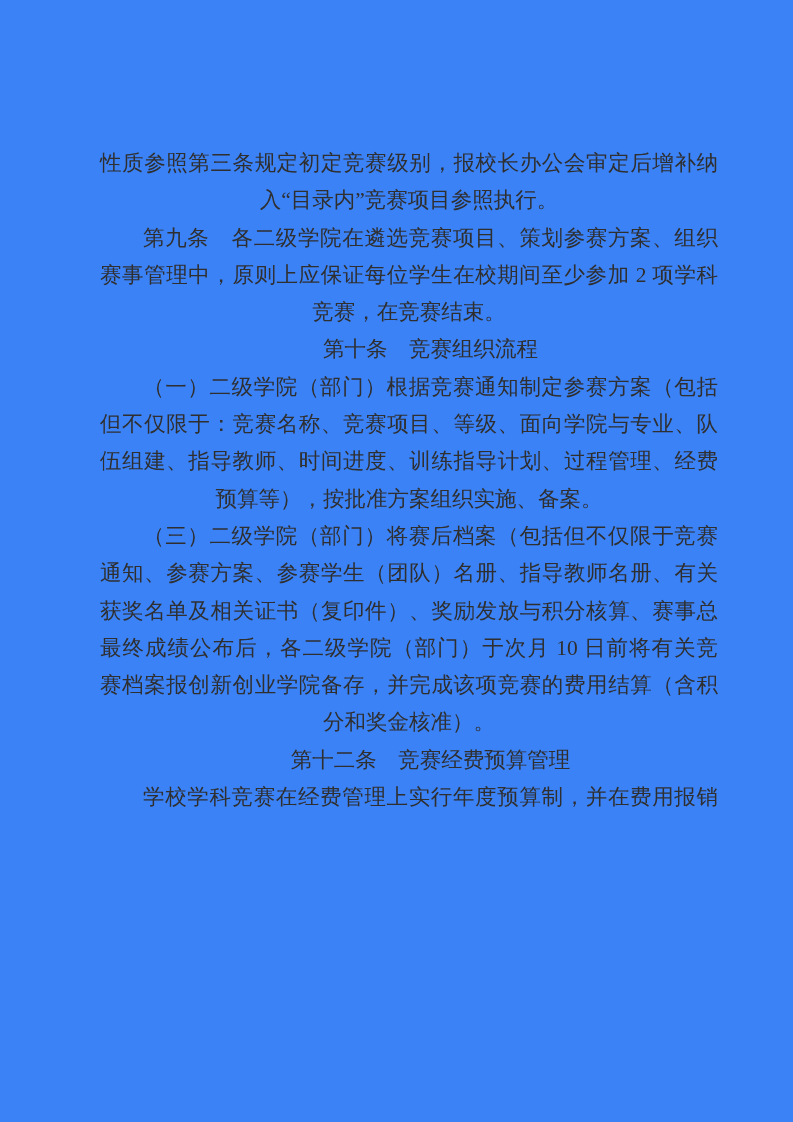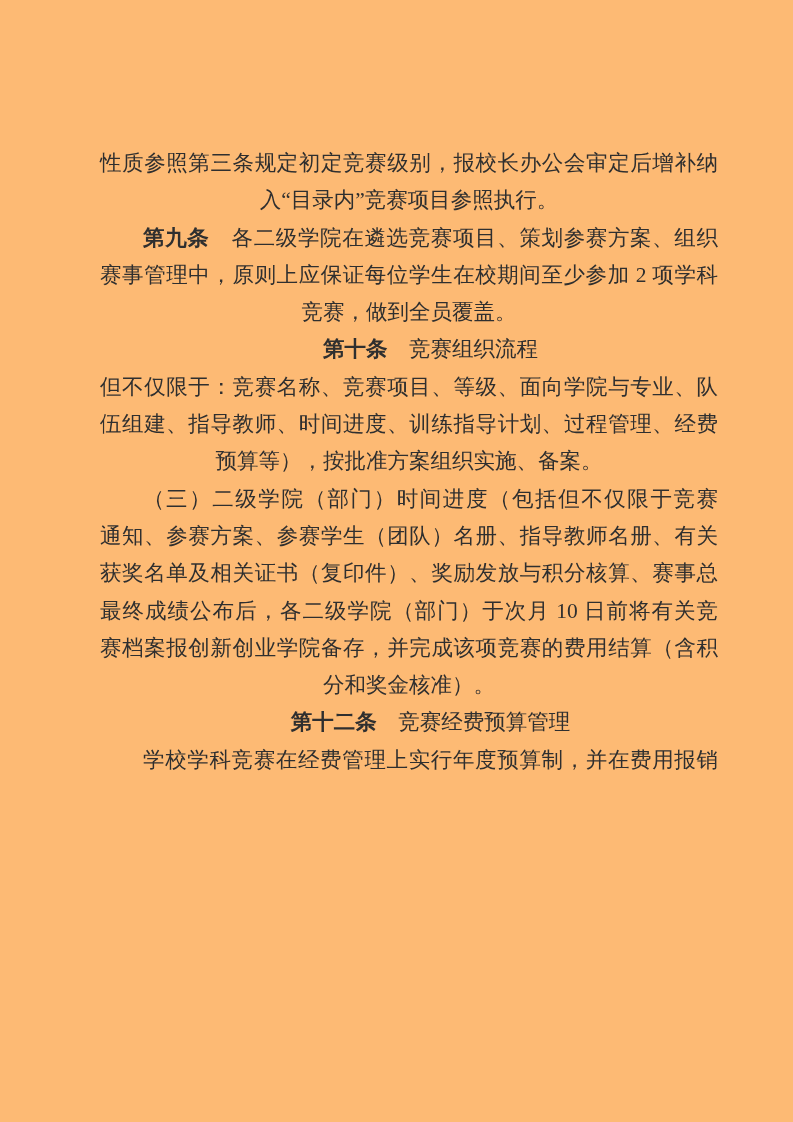--- a/index.html
+++ b/index.html
@@ -36,37 +36,38 @@
   .line.left   { text-align: center; }
   .line.center { text-align: center; text-align-last: center; }
   .line.indent { text-indent: 43px; }
   .line.heading {
     font-family: "Liberation Sans", "DejaVu Sans", sans-serif;
     font-size: 23.5px;
     font-weight: bold;
     color: #222222;
   }
   .run { font-weight: normal; }
-  .run.bold { font-weight: bold; }
+  .run.bold { font-weight: normal; }
 </style>
 </head>
 <body>
 
-<div class="page" style="background: #fdba74; color: rgb(47, 47, 47);">
+<div class="page" style="background: #3b82f6; color: rgb(47, 47, 47);">
   <div class="content">
       <div class="line body justify"><span class="run">性质参照第三条规定初定竞赛级别，报校长办公会审定后增补纳</span></div>
       <div class="line body left"><span class="run">入“目录内”竞赛项目参照执行。</span></div>
       <div class="line body justify indent"><span class="run bold">第九条</span><span class="run">　各二级学院在遴选竞赛项目、策划参赛方案、组织</span></div>
       <div class="line body justify"><span class="run">赛事管理中，原则上应保证每位学生在校期间至少参加 2 项学科</span></div>
-      <div class="line body left"><span class="run">竞赛，做到全员覆盖。</span></div>
+      <div class="line body left"><span class="run">竞赛，在竞赛结束。</span></div>
       <div class="line body left indent"><span class="run bold">第十条</span><span class="run">　竞赛组织流程</span></div>
+      <div class="line body justify indent"><span class="run">（一）二级学院（部门）根据竞赛通知制定参赛方案（包括</span></div>
       <div class="line body justify"><span class="run">但不仅限于：竞赛名称、竞赛项目、等级、面向学院与专业、队</span></div>
       <div class="line body justify"><span class="run">伍组建、指导教师、时间进度、训练指导计划、过程管理、经费</span></div>
       <div class="line body left"><span class="run">预算等），按批准方案组织实施、备案。</span></div>
-      <div class="line body justify indent"><span class="run">（三）二级学院（部门）时间进度（包括但不仅限于竞赛</span></div>
+      <div class="line body justify indent"><span class="run">（三）二级学院（部门）将赛后档案（包括但不仅限于竞赛</span></div>
       <div class="line body justify"><span class="run">通知、参赛方案、参赛学生（团队）名册、指导教师名册、有关</span></div>
       <div class="line body justify"><span class="run">获奖名单及相关证书（复印件）、奖励发放与积分核算、赛事总</span></div>
       <div class="line body justify"><span class="run">最终成绩公布后，各二级学院（部门）于次月 10 日前将有关竞</span></div>
       <div class="line body justify"><span class="run">赛档案报创新创业学院备存，并完成该项竞赛的费用结算（含积</span></div>
       <div class="line body left"><span class="run">分和奖金核准）。</span></div>
       <div class="line body left indent"><span class="run bold">第十二条</span><span class="run">　竞赛经费预算管理</span></div>
       <div class="line body justify indent"><span class="run">学校学科竞赛在经费管理上实行年度预算制，并在费用报销</span></div>
     </div>
 </div>
 

